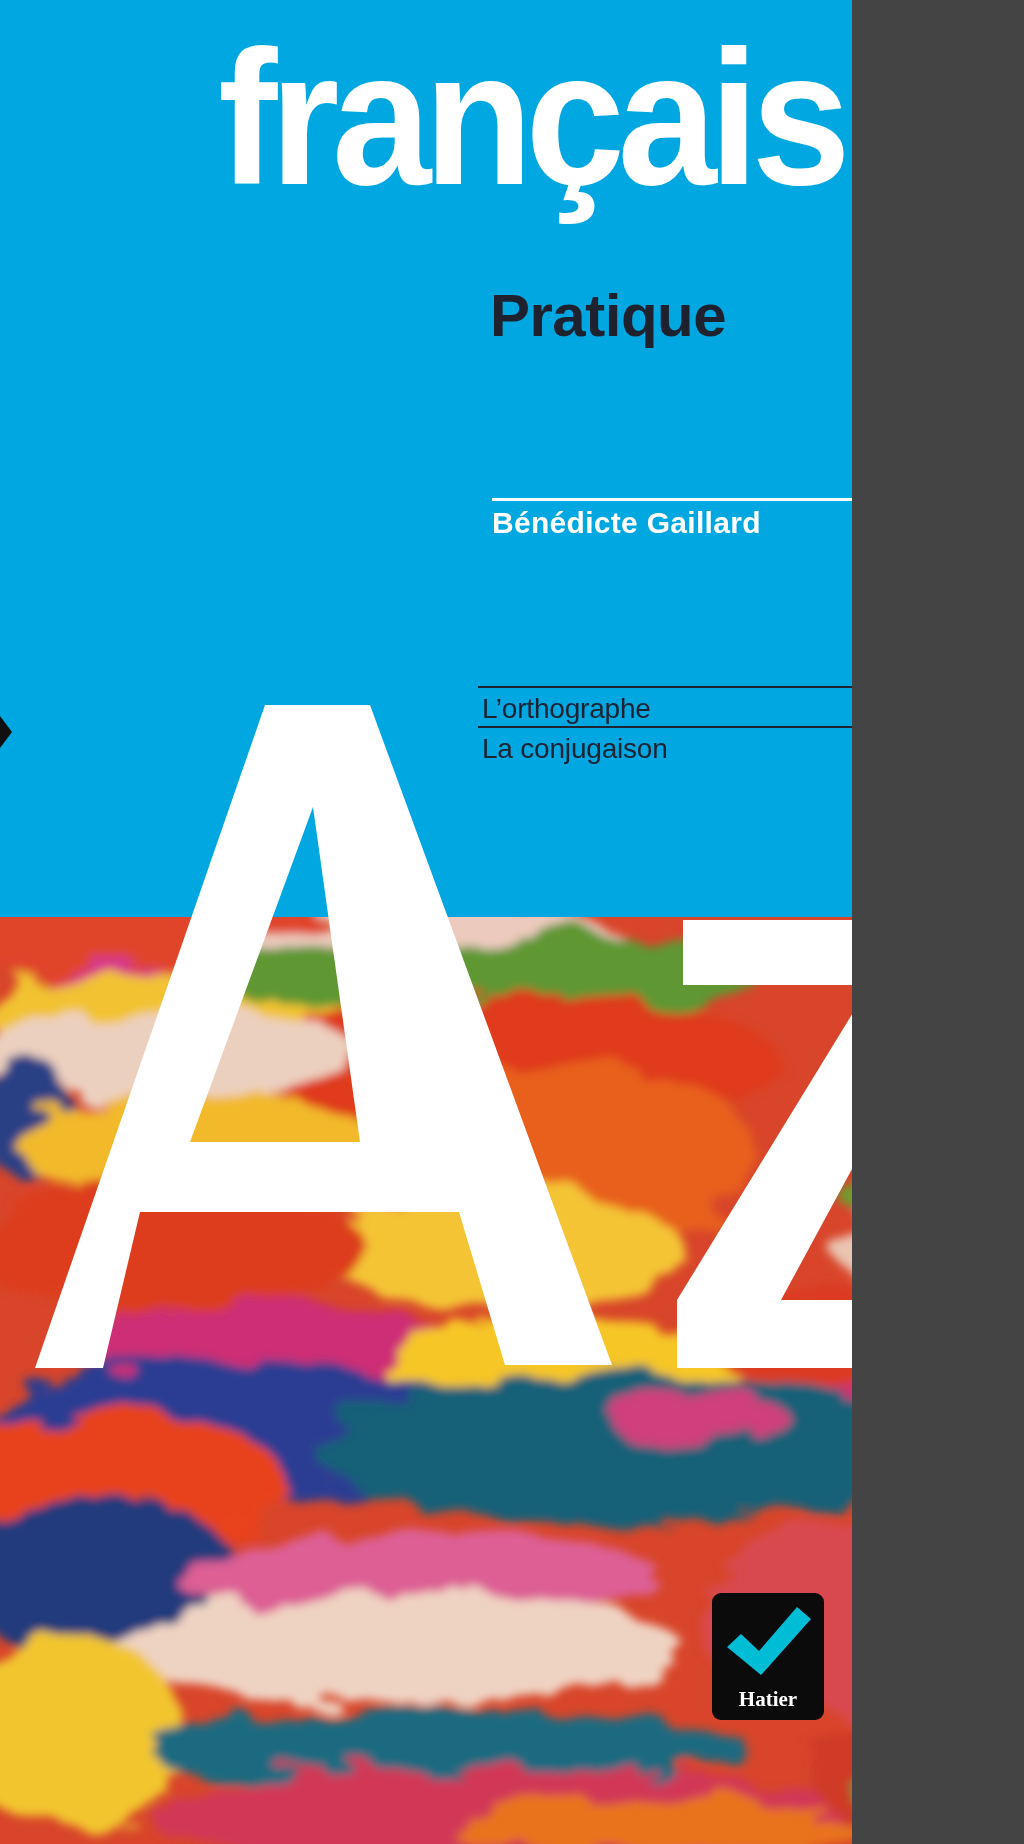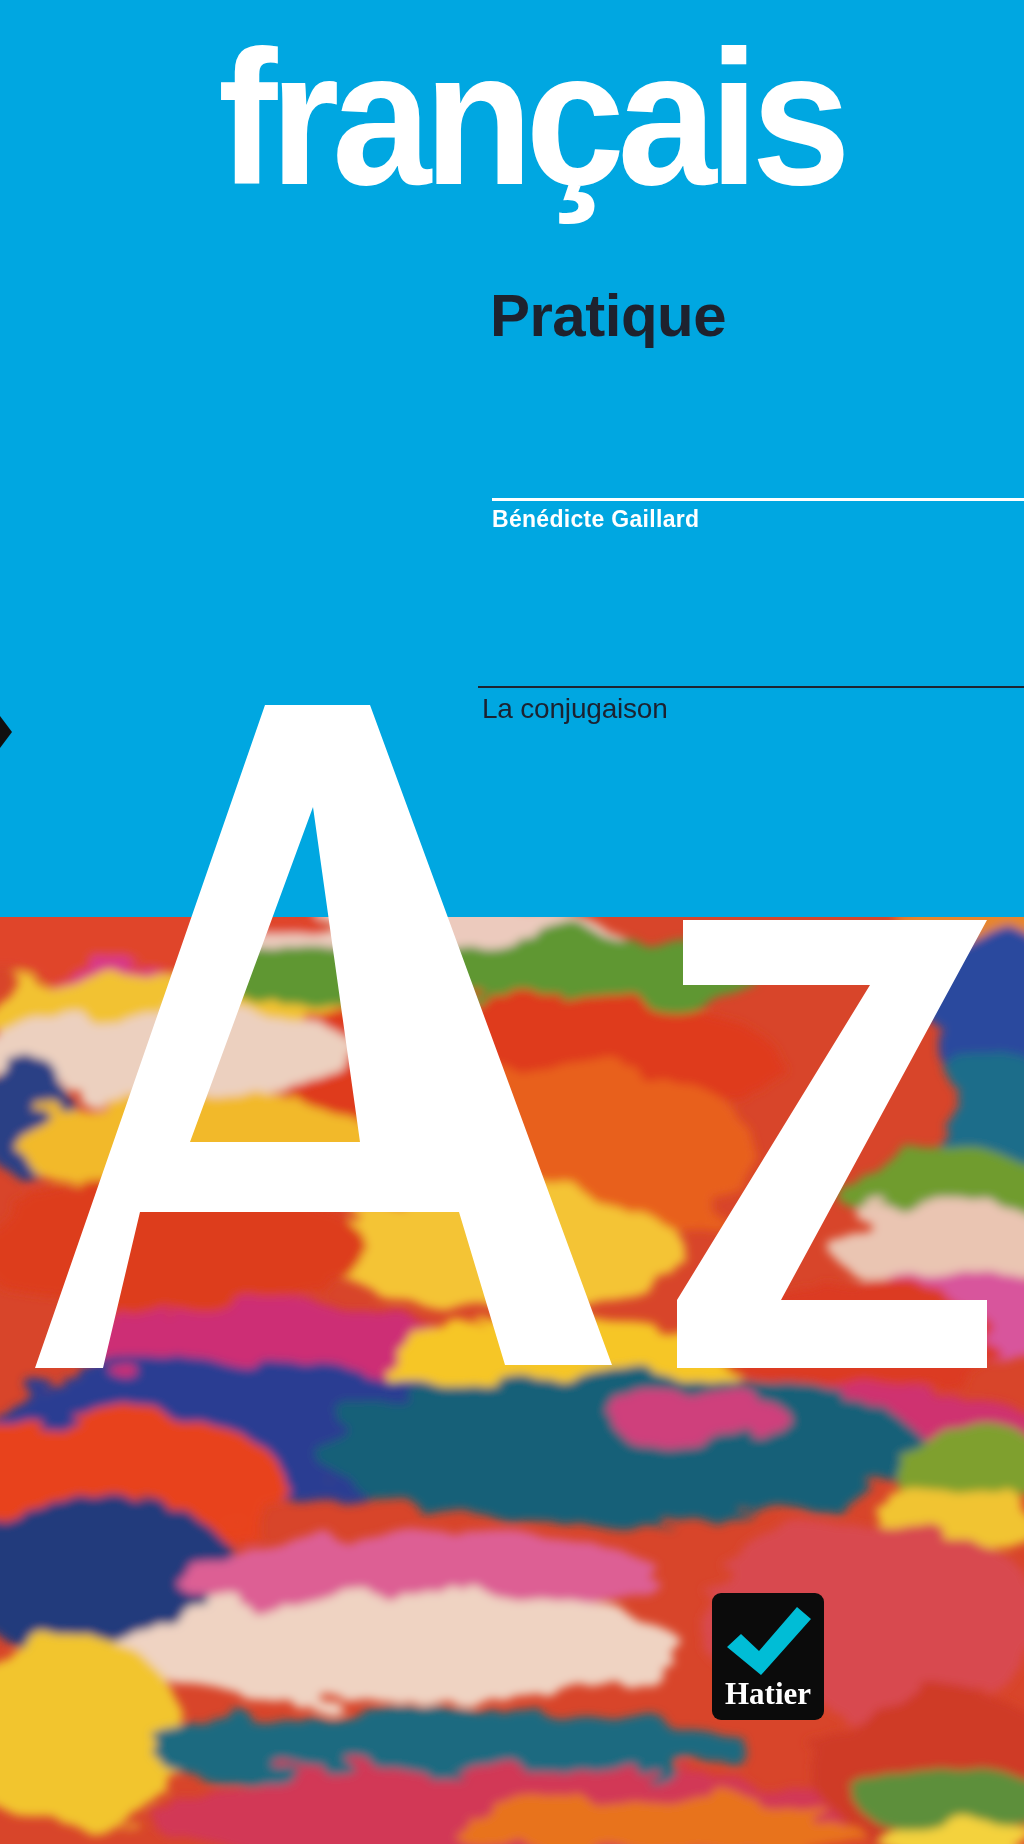--- a/index.html
+++ b/index.html
@@ -1,18 +1,18 @@
 <!DOCTYPE html>
 <html><head>
 <meta charset="utf-8">
 <style>
   html,body{margin:0;padding:0;background:#444;}
   .cover{
-    position:relative;width:1024px;height:1844px;overflow:hidden;
-    background:#00a7e1;font-family:"Liberation Sans",sans-serif;
+    position:relative;width:824px;height:1844px;overflow:hidden;
+    background:#00a7e1;font-family:"Liberation Sans",sans-serif;padding-left:28px;
   }
   
   .painting{position:absolute;left:0;top:917px;width:1024px;height:927px;background:#d8452a;}
   .painting svg{display:block;}
   
   .letters{position:absolute;left:0;top:0;width:1024px;height:1844px;pointer-events:none;}
   
   .title{
     position:absolute;left:218px;top:22px;color:#ffffff;
     font-size:192px;font-weight:bold;line-height:1;letter-spacing:-8px;
@@ -20,21 +20,21 @@
   }
   
   .subtitle{
     position:absolute;left:490px;top:285px;color:#1e222e;
     font-size:60px;font-weight:bold;line-height:62px;letter-spacing:-0.5px;
   }
   
   .author-rule{position:absolute;left:492px;top:498px;width:532px;height:3px;background:#ffffff;}
   .author{
     position:absolute;left:492px;top:506px;color:#ffffff;
-    font-size:23px;font-weight:bold;letter-spacing:0.3px;
+    font-size:30px;font-weight:bold;letter-spacing:0.3px;
   }
   
   .topics{position:absolute;left:478px;top:686px;width:546px;}
   .topic{
     height:40px;box-sizing:border-box;border-top:2px solid #1e2430;
     color:#1c2230;font-size:28px;font-weight:500;padding:5px 0 0 4px;
     letter-spacing:-0.2px;
   }
   
   .marker{
@@ -44,21 +44,21 @@
   }
   
   .logo{
     position:absolute;left:712px;top:1593px;width:112px;height:127px;
     background:#0b0b0b;border-radius:9px;
   }
   .logo .check{position:absolute;left:9px;top:10px;}
   .logo-name{
     position:absolute;left:0;bottom:8px;width:100%;text-align:center;
     color:#ffffff;font-family:"Liberation Serif",serif;
-    font-size:31px;font-weight:bold;
+    font-size:21px;font-weight:bold;
   }
 </style>
 </head>
 <body>
 
 <div class="cover">
 
   <div class="painting">
     <svg width="1024" height="927" viewBox="0 0 1024 927" aria-hidden="true">
       <defs>
@@ -123,20 +123,21 @@
   <div class="title">français</div>
 
   <div class="subtitle">
     <div>Pratique</div>
   </div>
 
   <div class="author-rule"></div>
   <div class="author">Bénédicte Gaillard</div>
 
   <div class="topics">
+    <div class="topic">L’orthographe</div>
     <div class="topic">La conjugaison</div>
   </div>
 
   <div class="marker"></div>
 
   <div class="logo">
     <svg class="check" width="94" height="76" viewBox="0 0 94 76" aria-hidden="true">
       <path d="M6,44 L20,31 L38,48 L76,4 L90,16 L40,72 Z" fill="#00bdd6"></path>
     </svg>
     <div class="logo-name">Hatier</div>

